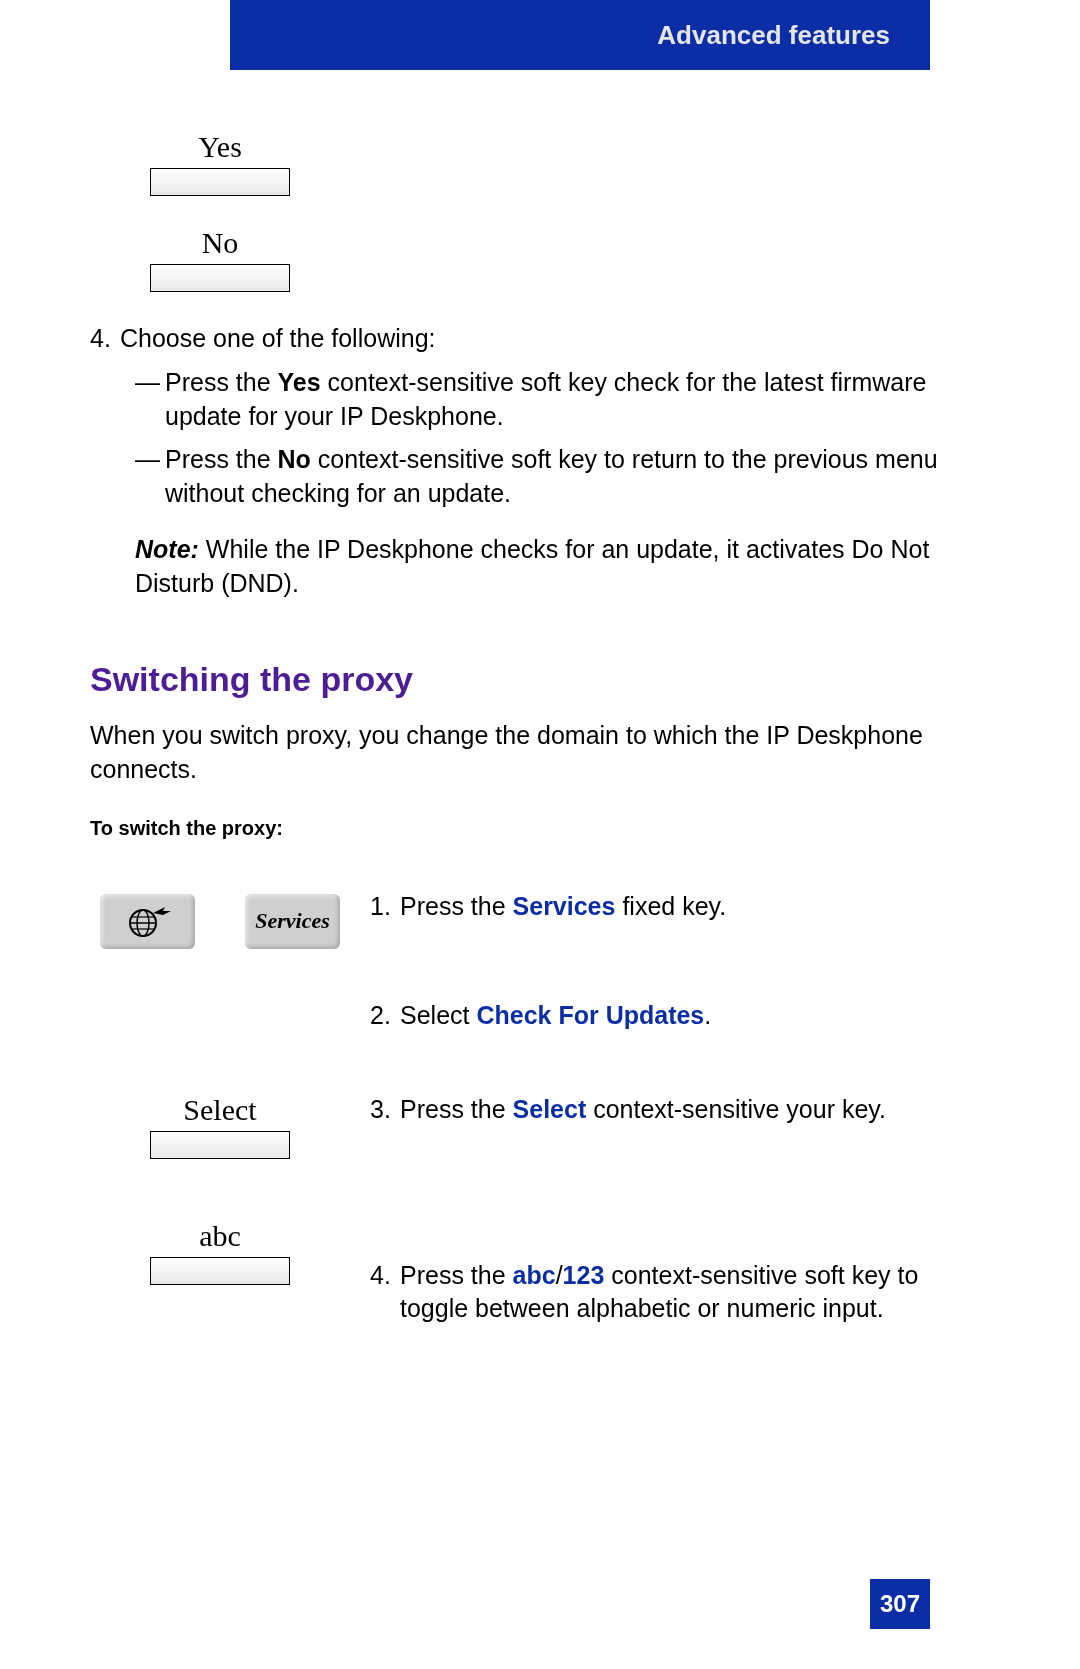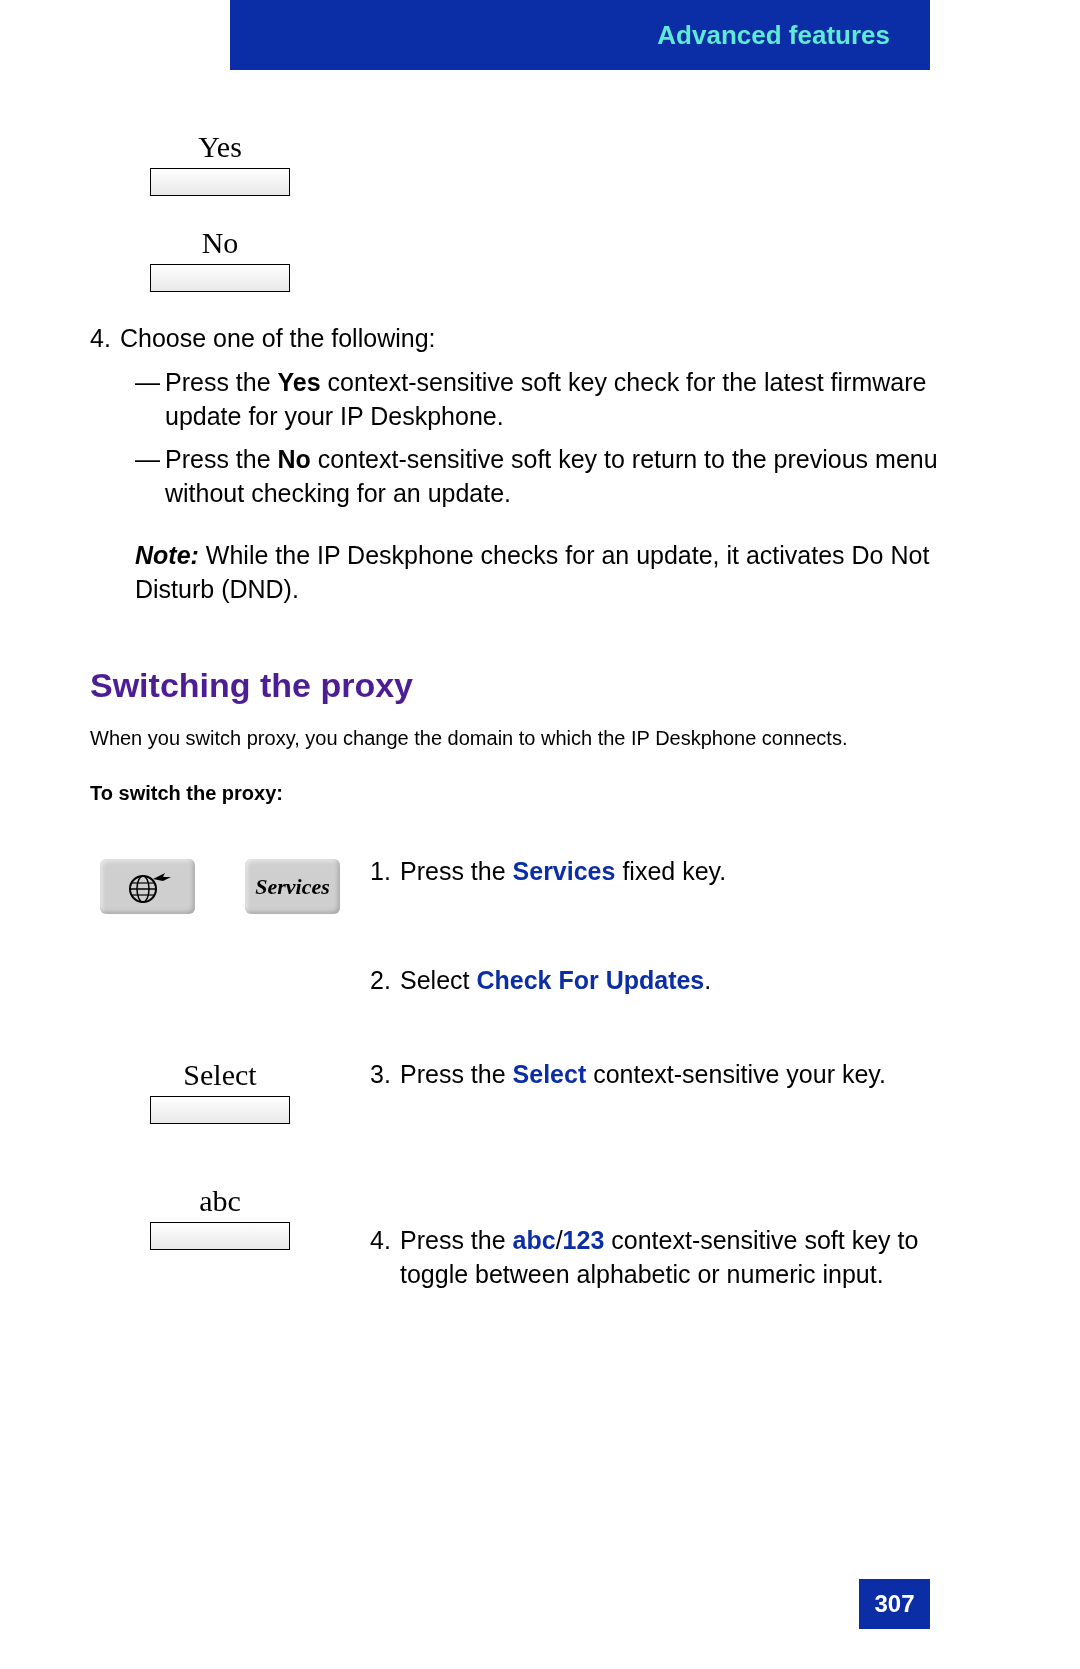--- a/index.html
+++ b/index.html
@@ -17,30 +17,30 @@
     left: 230px;
     width: 700px;
     height: 70px;
     background: #0b2ea6;
     display: flex;
     align-items: center;
     justify-content: flex-end;
     padding-right: 40px;
   }
   .header-title {
-    color: #5eead4;
+    color: #e5e5e5;
     font-weight: bold;
     font-size: 26px;
     font-family: "Trebuchet MS", Arial, sans-serif;
   }
   .page-num-box {
     position: absolute;
     bottom: 40px;
     right: 150px;
-    width: 71px;
+    width: 60px;
     height: 50px;
     background: #0b2ea6;
     color: #fff;
     font-weight: bold;
     font-size: 24px;
     display: flex;
     align-items: center;
     justify-content: center;
     font-family: "Trebuchet MS", Arial, sans-serif;
   }
@@ -76,21 +76,21 @@
   .blue-bold { color: #0b2ea6; font-weight: bold; }
   .section-title {
     color: #4c1d95;
     font-weight: bold;
     font-size: 34px;
     font-family: "Trebuchet MS", Arial, sans-serif;
     margin-top: 60px;
     margin-bottom: 20px;
   }
   .body-text {
-    font-size: 20px;
+    font-size: 25px;
     line-height: 1.35;
     margin-bottom: 30px;
   }
   .sub-heading {
     font-size: 20px;
     font-weight: bold;
     margin-bottom: 50px;
   }
   .key-icon {
     width: 95px;
@@ -104,21 +104,21 @@
   }
   .services-label {
     font-family: "Times New Roman", serif;
     font-style: italic;
     font-weight: bold;
     font-size: 22px;
   }
   .icon-row { display: flex; gap: 50px; align-items: center; margin-top: 4px; }
   .step-block { display: flex; margin-bottom: 50px; justify-content: flex-end; }
   .globe-svg { width: 50px; height: 36px; }
-  .note-block { margin-top: 28px; }
+  .note-block { margin-top: 22px; }
   .list-item { display: flex; margin-bottom: 10px; }
   .list-text { flex: 1; }
 </style>
 </head>
 <body>
 
 <div class="header-bar">
   <span class="header-title">Advanced features</span>
 </div>
 

